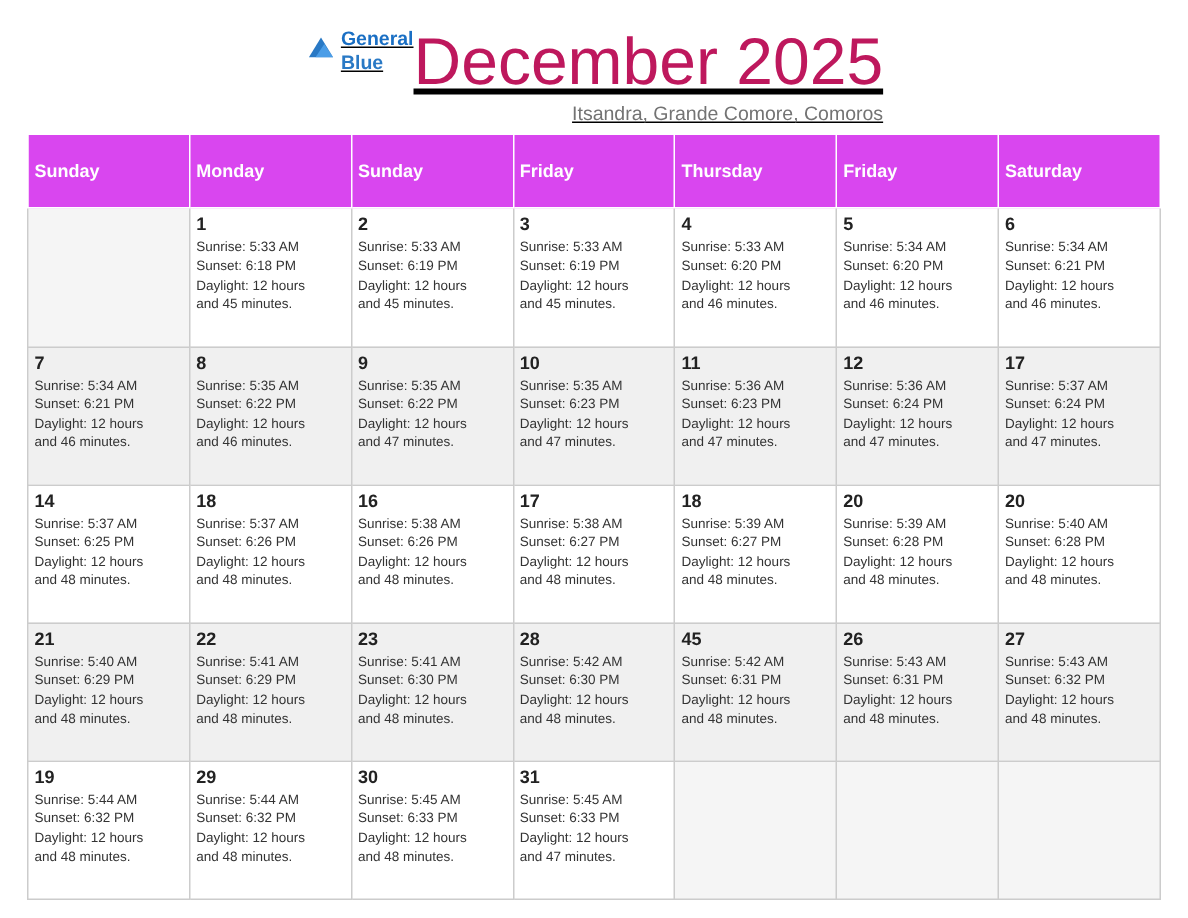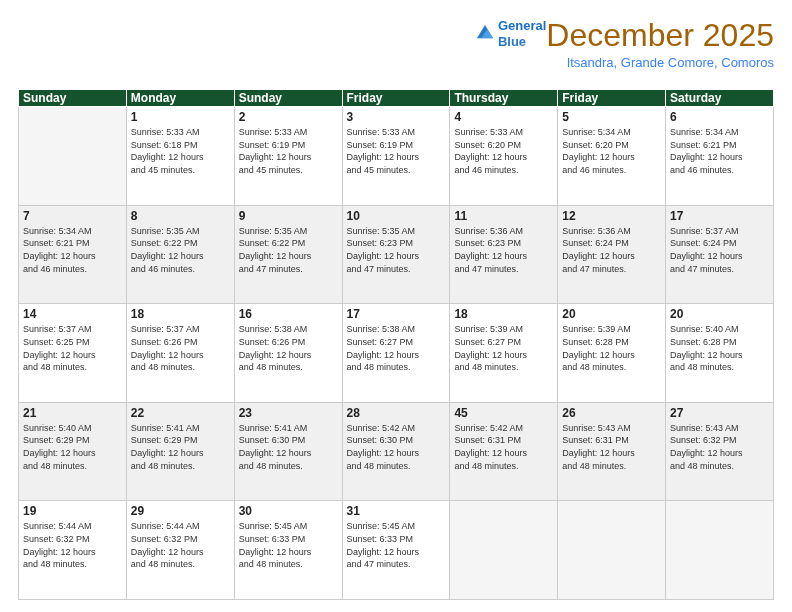--- a/index.html
+++ b/index.html
@@ -13,22 +13,23 @@
     .page {
       width: 792px;
       height: 612px;
       padding: 18px 18px 12px 18px;
       display: flex;
       flex-direction: column;
     }
     .header {
       display: flex;
       align-items: flex-start;
-      justify-content: flex-end;
-      margin-bottom: 19px;
+      justify-content: center;
+      margin-bottom: 6px;
+      text-decoration: underline;
     }
     .logo {
       display: flex;
       align-items: center;
       gap: 2px;
     }
     .logo-text {
       font-size: 13px;
       font-weight: bold;
       color: #333;
@@ -39,42 +40,42 @@
     }
     .logo-icon {
       width: 22px;
       height: 22px;
       margin-top: -2px;
     }
     .title-block {
       text-align: right;
     }
     .month-title {
-      font-size: 32px;
+      font-size: 44px;
       font-weight: normal;
-      color: #a16207;
+      color: #be185d;
       line-height: 1.1;
     }
     .location {
       font-size: 13px;
-      color: #3b82f6;
+      color: #737373;
       margin-top: 2px;
     }
     .calendar {
       flex: 1;
       border-collapse: collapse;
       width: 100%;
       table-layout: fixed;
     }
     .calendar th {
-      background: #14532d;
+      background: #d946ef;
       color: #fff;
       font-size: 12px;
       font-weight: bold;
-      padding: 1px 4px;
+      padding: 17px 4px;
       text-align: left;
       border: 1px solid #fff;
     }
     .calendar td {
       vertical-align: top;
       border: 1px solid #ccc;
       padding: 3px 4px;
       font-size: 9.5px;
       color: #333;
       background: #fff;

